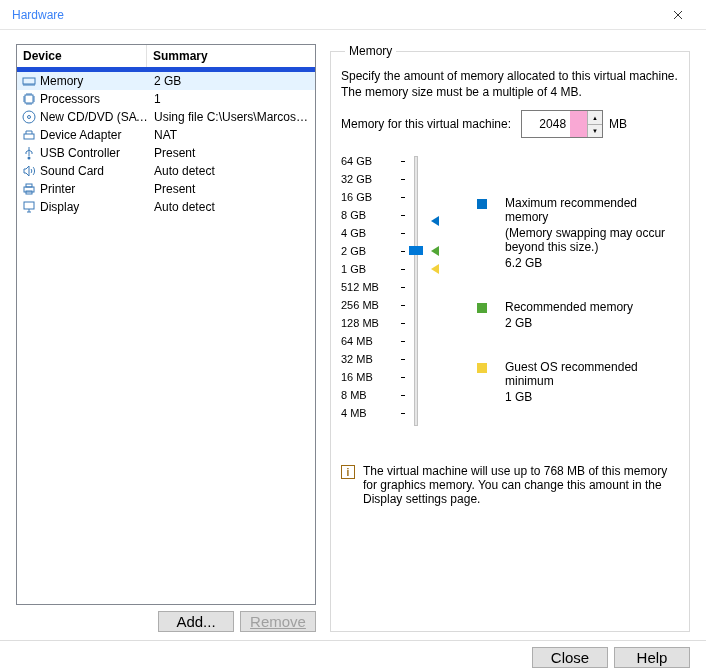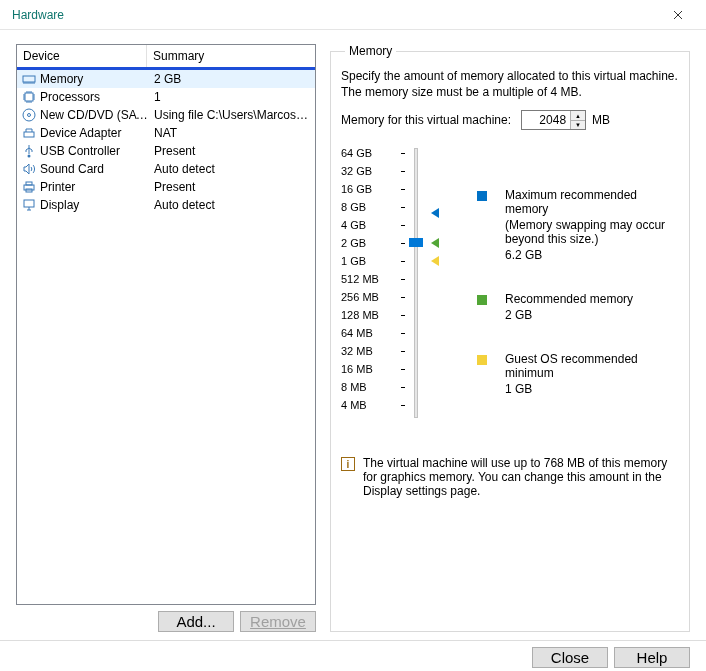--- a/index.html
+++ b/index.html
@@ -13,21 +13,21 @@
     height: 671px;
     overflow: hidden;
   }
   .titlebar {
     height: 30px;
     display: flex;
     align-items: center;
     padding: 0 8px;
     background: #fff;
     border-bottom: 1px solid #e5e5e5;
-    color: #0f766e;
+    color: #3b82f6;
   }
   .titlebar .title { flex: 1; padding-left: 4px; }
   .titlebar .close {
     width: 40px; height: 30px;
     display: flex; align-items: center; justify-content: center;
     cursor: pointer;
     color:#555;
   }
   .content {
     padding: 14px 16px 8px 16px;
@@ -44,21 +44,22 @@
     border: 1px solid #828790;
     flex: 1;
     background: #fff;
     display: flex;
     flex-direction: column;
   }
   .device-header {
     display: flex;
     font-size: 12px;
     background: #fff;
-    border-bottom: 3px solid #1d4ed8;
+    border-bottom: 5px solid #1d4ed8;
+    font-weight: bold;
   }
   .device-header .col {
     padding: 4px 6px;
     border-right: 1px solid #e1e1e1;
   }
   .device-header .col:last-child { border-right: none; }
   .col-device { width: 130px; }
   .col-summary { flex: 1; }
   .device-rows { flex:1; overflow: hidden; }
   .device-row {
@@ -115,22 +116,23 @@
     display: flex;
     align-items: center;
     gap: 6px;
     margin-bottom: 14px;
   }
   .mem-input-row label { margin-right: 4px; }
   .spinner {
     display: flex;
     align-items: stretch;
     border: 1px solid #7a7a7a;
-    height: 20px;
-    background:#c4b5fd;
+    height: 28px;
+    background:#f9a8d4;
+    gap:17px;
   }
   .spinner input {
     width: 48px;
     border: none;
     text-align: right;
     padding: 0 4px;
     font-size: 12px;
     font-family: inherit;
     outline: none;
   }

